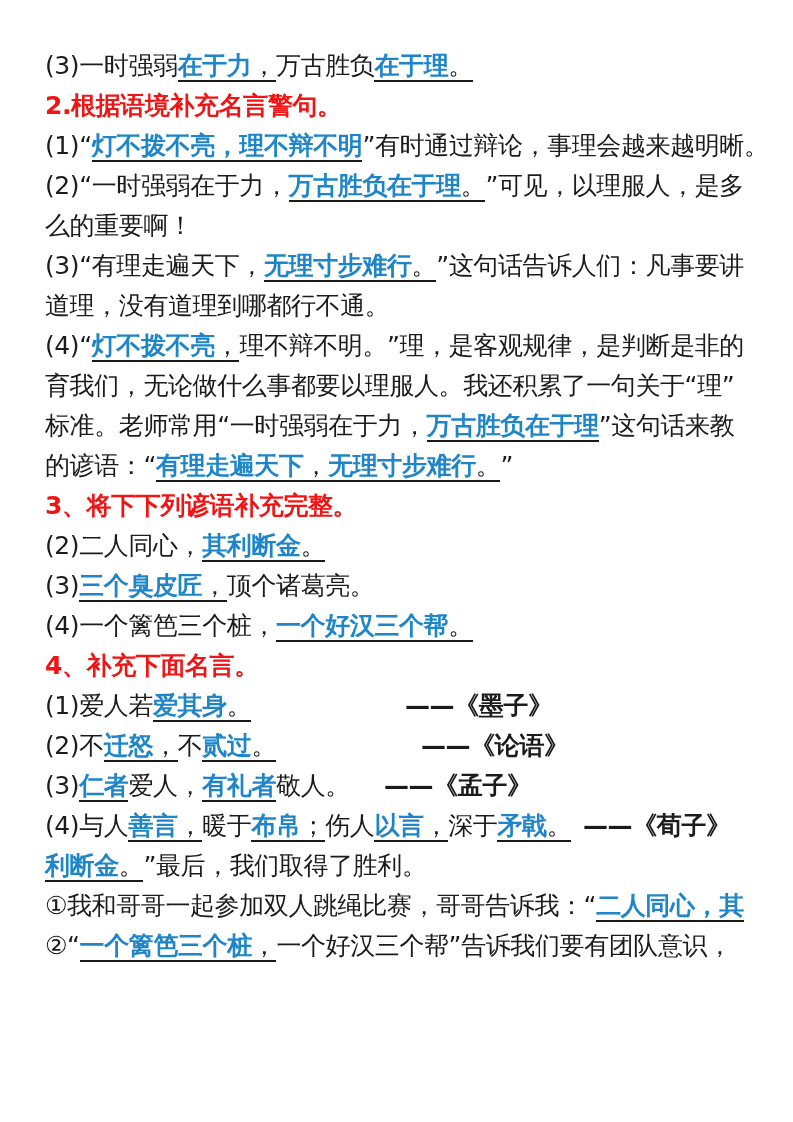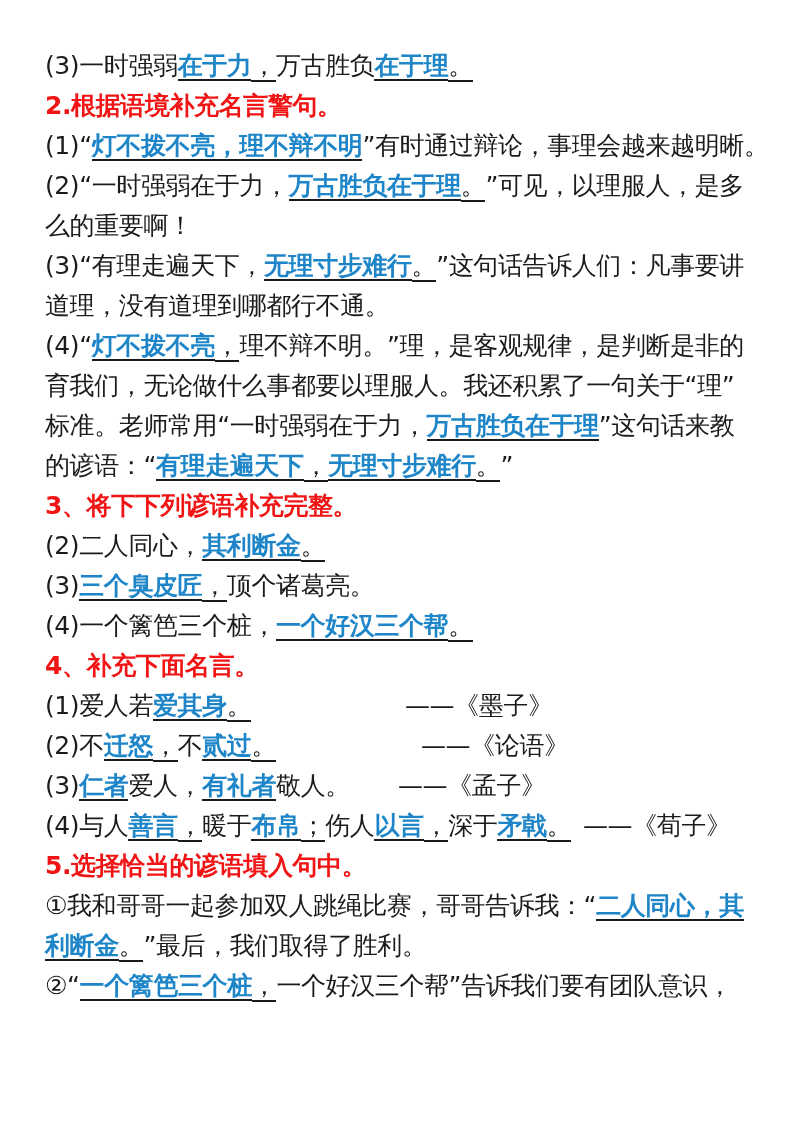--- a/index.html
+++ b/index.html
@@ -33,31 +33,30 @@
     color: var(--red, #f01414);
     font-weight: bold;
   }
   .line span.plain {
     color: inherit;
   }
   .line span.ans {
     color: var(--blue, #1e86c8);
     font-weight: bold;
     border-bottom: 2.5px solid var(--ul, #1a1a1a);
-    font-family: Liberation Serif, serif;
   }
   .line span.u {
     color: inherit;
     border-bottom: 2.5px solid var(--ul, #1a1a1a);
   }
   .line span.attrib {
     position: absolute;
     top: 0;
     color: var(--ink, #1b1b1b);
-    font-weight: normal;
+    font-weight: bold;
   }
 </style>
 </head>
 <body style="background: rgb(255, 255, 255);">
 
 <div class="page">
     <div class="line item"><span class="plain">(3)一时强弱</span><span class="ans">在于力</span><span class="u">，</span><span class="plain">万古胜负</span><span class="ans">在于理</span><span class="u">。</span></div>
     <div class="line header"><span class="plain">2.根据语境补充名言警句。</span></div>
     <div class="line item"><span class="plain">(1)“</span><span class="ans">灯不拨不亮，理不辩不明</span><span class="plain">”有时通过辩论，事理会越来越明晰。</span></div>
     <div class="line item"><span class="plain">(2)“一时强弱在于力，</span><span class="ans">万古胜负在于理</span><span class="u">。</span><span class="plain">”可见，以理服人，是多</span></div>
@@ -68,19 +67,18 @@
     <div class="line cont"><span class="plain">育我们，无论做什么事都要以理服人。我还积累了一句关于“理”</span></div>
     <div class="line cont"><span class="plain">标准。老师常用“一时强弱在于力，</span><span class="ans">万古胜负在于理</span><span class="plain">”这句话来教</span></div>
     <div class="line cont"><span class="plain">的谚语：“</span><span class="ans">有理走遍天下</span><span class="u">，</span><span class="ans">无理寸步难行</span><span class="u">。</span><span class="plain">”</span></div>
     <div class="line header"><span class="plain">3、将下下列谚语补充完整。</span></div>
     <div class="line item"><span class="plain">(2)二人同心，</span><span class="ans">其利断金</span><span class="u">。</span></div>
     <div class="line item"><span class="plain">(3)</span><span class="ans">三个臭皮匠</span><span class="u">，</span><span class="plain">顶个诸葛亮。</span></div>
     <div class="line item"><span class="plain">(4)一个篱笆三个桩，</span><span class="ans">一个好汉三个帮</span><span class="u">。</span></div>
     <div class="line header"><span class="plain">4、补充下面名言。</span></div>
     <div class="line item"><span class="plain">(1)爱人若</span><span class="ans">爱其身</span><span class="u">。</span><span class="attrib" style="left: 360px;">——《墨子》</span></div>
     <div class="line item"><span class="plain">(2)不</span><span class="ans">迁怒</span><span class="u">，</span><span class="plain">不</span><span class="ans">贰过</span><span class="u">。</span><span class="attrib" style="left: 376px;">——《论语》</span></div>
-    <div class="line item"><span class="plain">(3)</span><span class="ans">仁者</span><span class="plain">爱人，</span><span class="ans">有礼者</span><span class="plain">敬人。</span><span class="attrib" style="left: 353px;">——《孟子》</span></div>
+    <div class="line item"><span class="plain">(3)</span><span class="ans">仁者</span><span class="plain">爱人，</span><span class="ans">有礼者</span><span class="plain">敬人。</span><span class="attrib" style="left: 339px;">——《孟子》</span></div>
     <div class="line item"><span class="plain">(4)与人</span><span class="ans">善言</span><span class="u">，</span><span class="plain">暖于</span><span class="ans">布帛</span><span class="u">；</span><span class="plain">伤人</span><span class="ans">以言</span><span class="u">，</span><span class="plain">深于</span><span class="ans">矛戟</span><span class="u">。</span><span class="attrib" style="left: 538px;">——《荀子》</span></div>
-    <div class="line header"><span class="plain">5.选择恰当的谚语填入句中。</span></div>
+    <div class="line cont"><span class="ans">利断金</span><span class="u">。</span><span class="plain">”最后，我们取得了胜利。</span></div>
     <div class="line item"><span class="plain">①我和哥哥一起参加双人跳绳比赛，哥哥告诉我：“</span><span class="ans">二人同心，其</span></div>
-    <div class="line cont"><span class="ans">利断金</span><span class="u">。</span><span class="plain">”最后，我们取得了胜利。</span></div>
     <div class="line item"><span class="plain">②“</span><span class="ans">一个篱笆三个桩</span><span class="u">，</span><span class="plain">一个好汉三个帮”告诉我们要有团队意识，</span></div>
   </div>
 
 </body></html>

